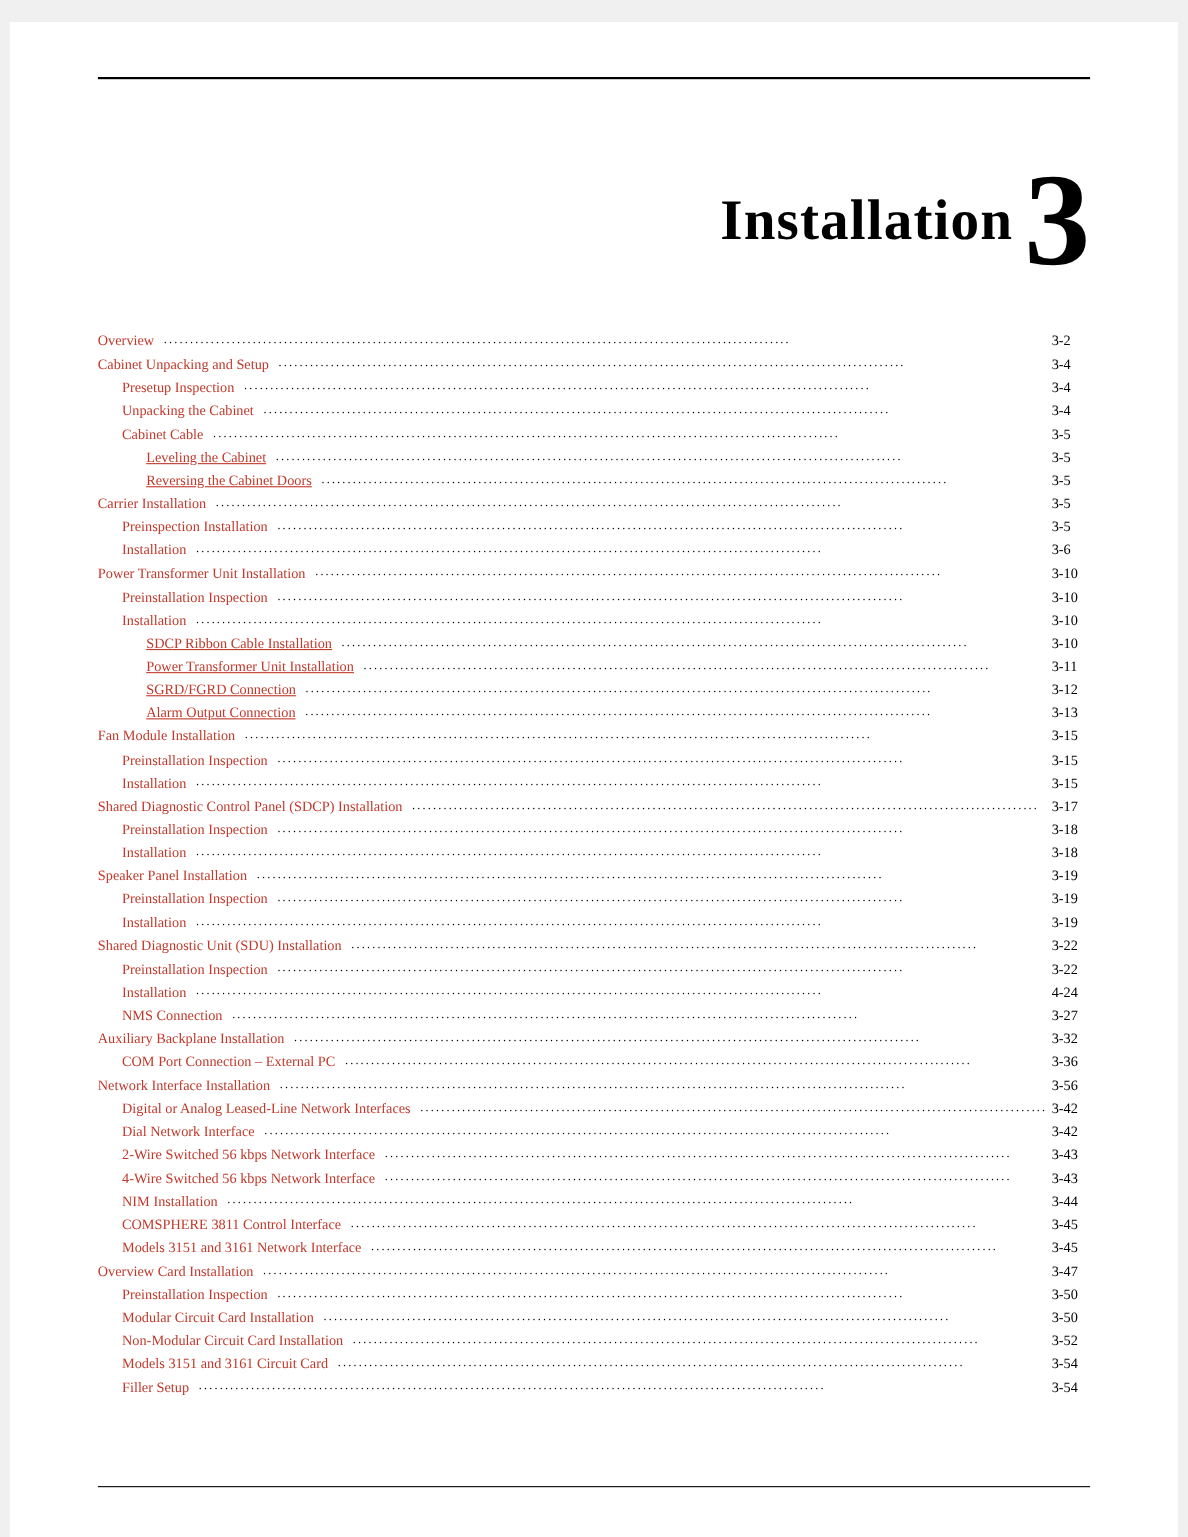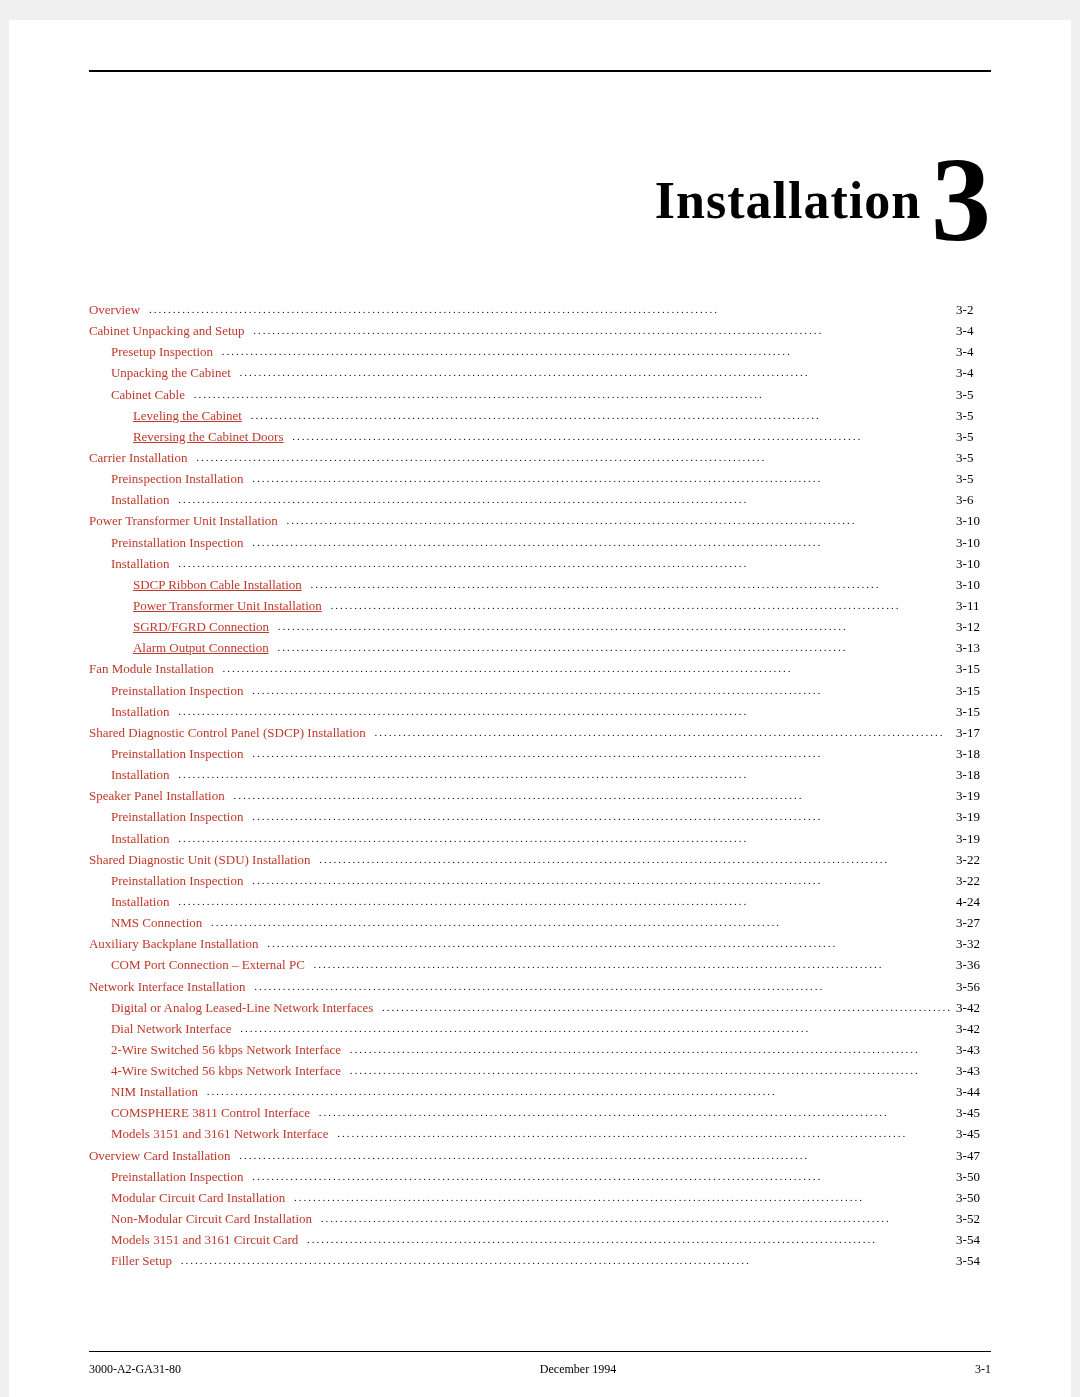--- a/index.html
+++ b/index.html
@@ -363,18 +363,13 @@
       <span class="toc-page black">3-54</span>
     </div>
       <div class="toc-item">
       <span class="toc-label red-link indent-1">Filler Setup</span>
       <span class="toc-dots dots-fill">&nbsp;........................................................................................................................</span>
       <span class="toc-page black">3-54</span>
     </div>
     </div>
 
   <div class="footer-rule"></div>
-  <div class="footer">
-    <span>3000-A2-GA31-80</span>
-    <span>December 1994</span>
-    <span>3-1</span>
-  </div>
 </div>
 
 </body></html>

